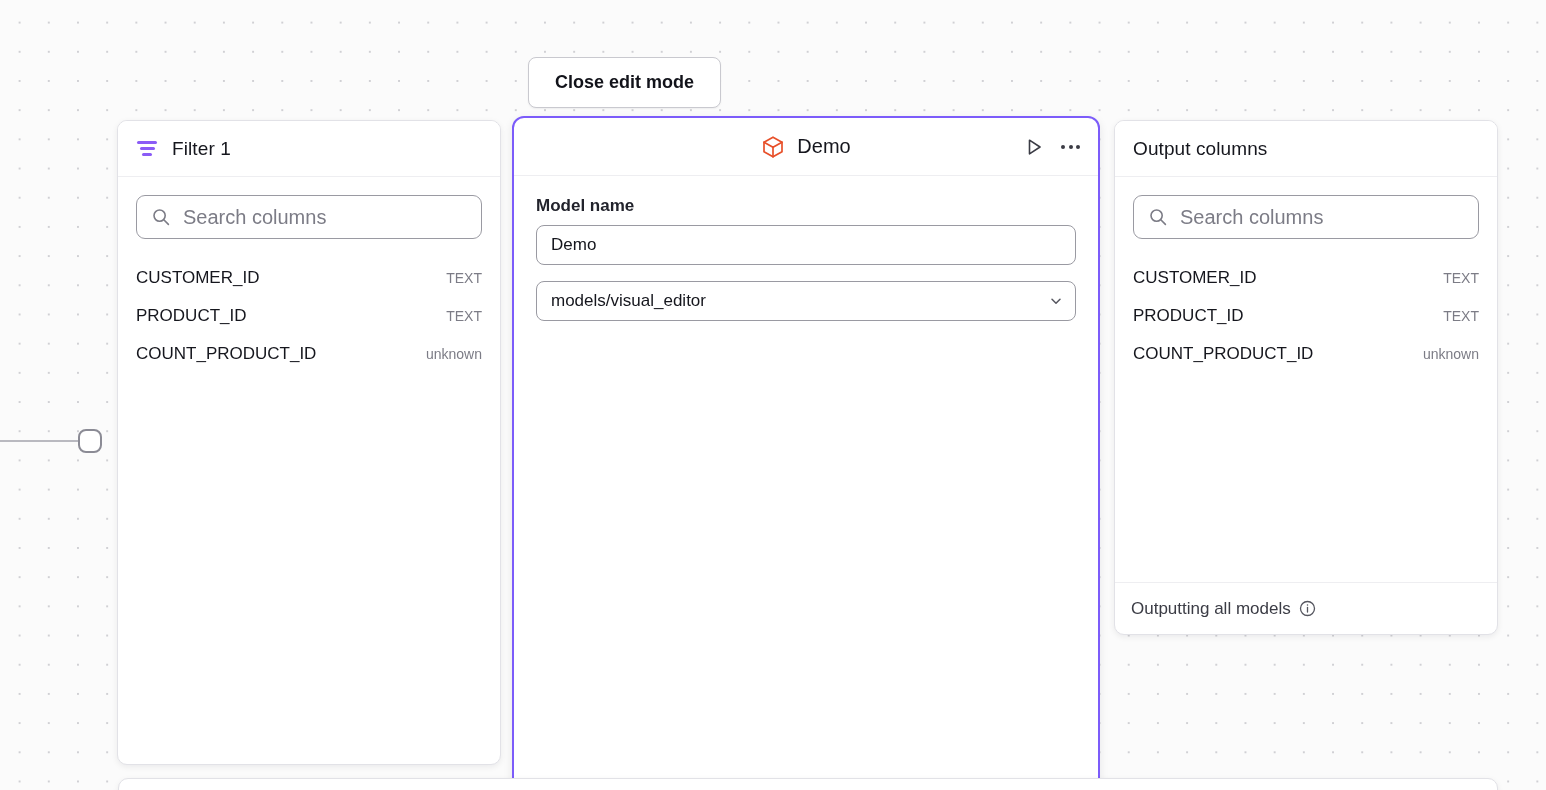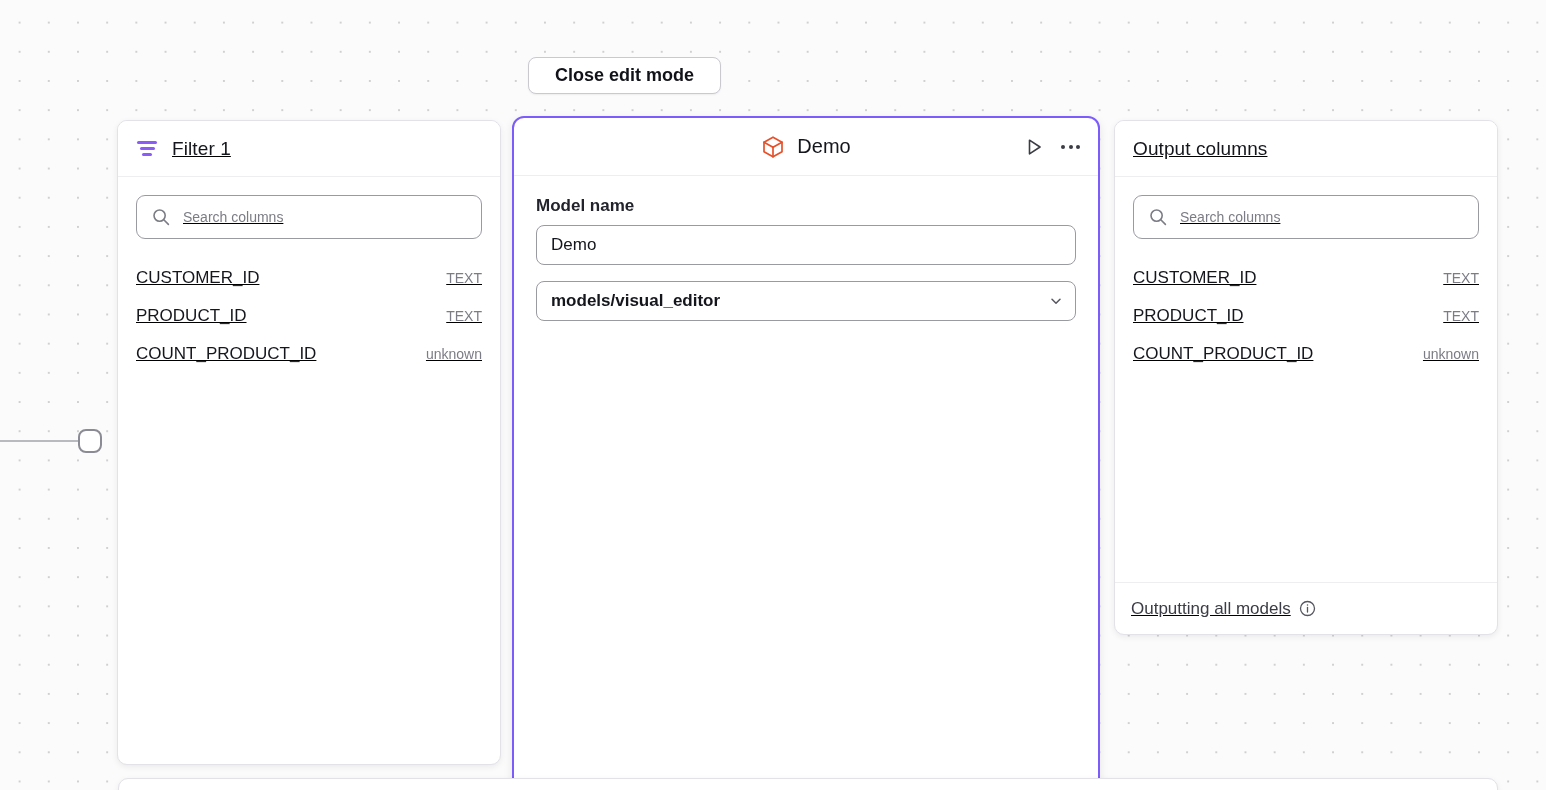--- a/index.html
+++ b/index.html
@@ -23,40 +23,39 @@
   }
   .edge-handle {
     position: absolute; left: 78px; top: 429px;
     width: 24px; height: 24px; border-radius: 8px;
     background: #ffffff; border: 2px solid #8b8b95;
   }
 
   
   .close-edit-btn {
     position: absolute; left: 528px; top: 57px;
-    width: 193px; height: 37px;
+    width: 193px; height: 51px;
     background: #ffffff;
     border: 1px solid #c9c9cf;
     border-radius: 8px;
     font-size: 18px; font-weight: bold; color: #12131a;
     display: flex; align-items: center; justify-content: center;
     cursor: pointer;
     box-shadow: 0 1px 2px rgba(16,16,30,.06);
   }
 
   
   .panel {
     position: absolute;
     background: #ffffff;
     border: 1px solid #e2e2e7;
     border-radius: 10px;
     box-shadow: 0 2px 6px rgba(16,16,30,.07);
     display: flex; flex-direction: column;
     overflow: hidden;
-    text-decoration: underline;
   }
   .panel-header {
     height: 56px; flex: 0 0 56px;
     display: flex; align-items: center;
     padding: 0 18px;
     border-bottom: 1px solid #eeeef1;
     background: #ffffff;
   }
   .panel-title {
     font-size: 19px; color: #15161d; letter-spacing: .1px;
@@ -83,21 +82,21 @@
     padding-left: 46px;
     background: #fff;
   }
   .search-box .s-icon {
     position: absolute; left: 15px; top: 50%; transform: translateY(-50%);
     width: 18px; height: 18px;
   }
   .search-box .s-icon svg { display:block; }
   .search-box input {
     border: none; outline: none; background: transparent;
-    font-family: inherit; font-size: 14px; color: #15161d; width: 100%;
+    font-family: inherit; font-size: 20px; color: #15161d; width: 100%;
   }
   .search-box input::placeholder { color: #7c7c86; }
 
   .col-list { margin-top: 20px; }
   .col-row {
     display: flex; align-items: center; justify-content: space-between;
     height: 38px; font-size: 17px;
   }
   .col-name { color: #15161d; }
   .col-type { color: #7c7c86; font-size: 14px; }
@@ -144,21 +143,21 @@
     border: 1px solid #9a9aa2; border-radius: 8px;
     padding: 0 14px; font-family: inherit; font-size: 17px; color: #15161d;
     outline: none; background:#fff;
   }
   .spacer-14 { height: 16px; }
   .select-wrap { position: relative; width: 100%; }
   .select-input {
     width: 100%; height: 40px;
     border: 1px solid #9a9aa2; border-radius: 8px;
     padding: 0 34px 0 14px;
-    font-family: inherit; font-size: 17px; font-weight: bold; color: #15161d;
+    font-family: inherit; font-size: 17px; font-weight: normal; color: #15161d;
     display: flex; align-items: center; background:#fff; cursor:pointer;
   }
   .chev { position:absolute; right: 13px; top: 50%; transform: translateY(-50%); width:14px; height:14px; }
 
   .model-footer {
     flex: 0 0 54px; height: 54px;
     display: flex; align-items: center; justify-content: flex-end;
     padding: 0 18px 4px 18px; gap: 14px;
   }
   .rows-group {

